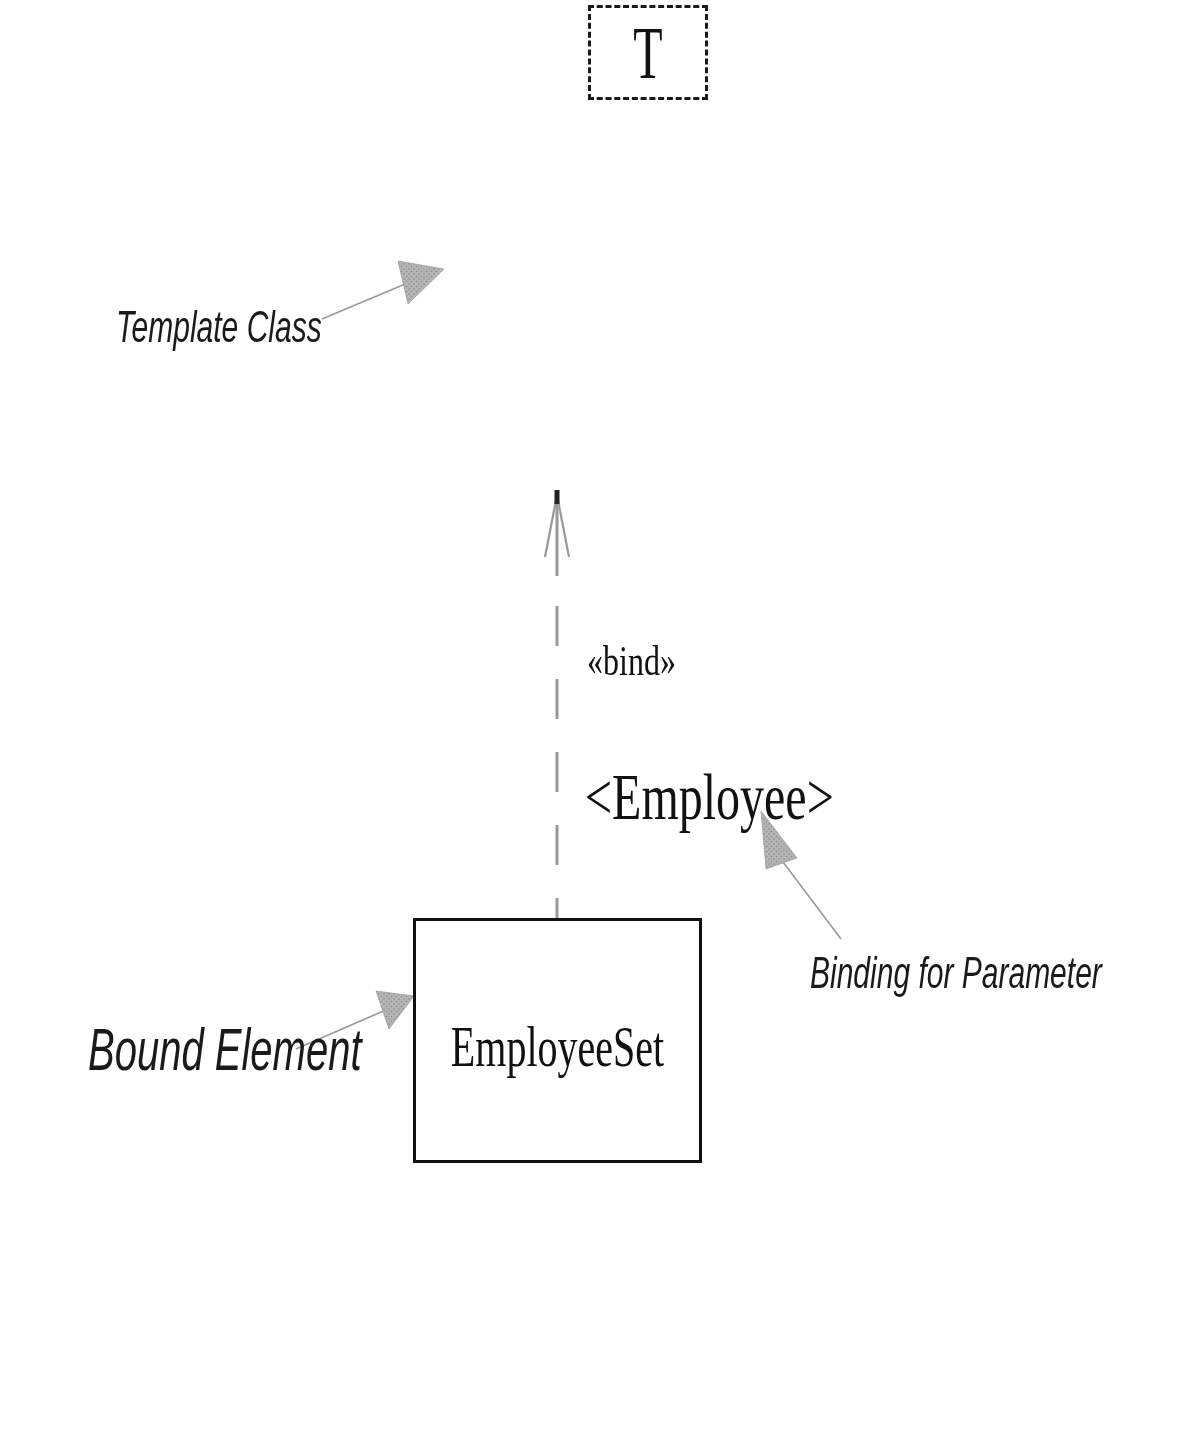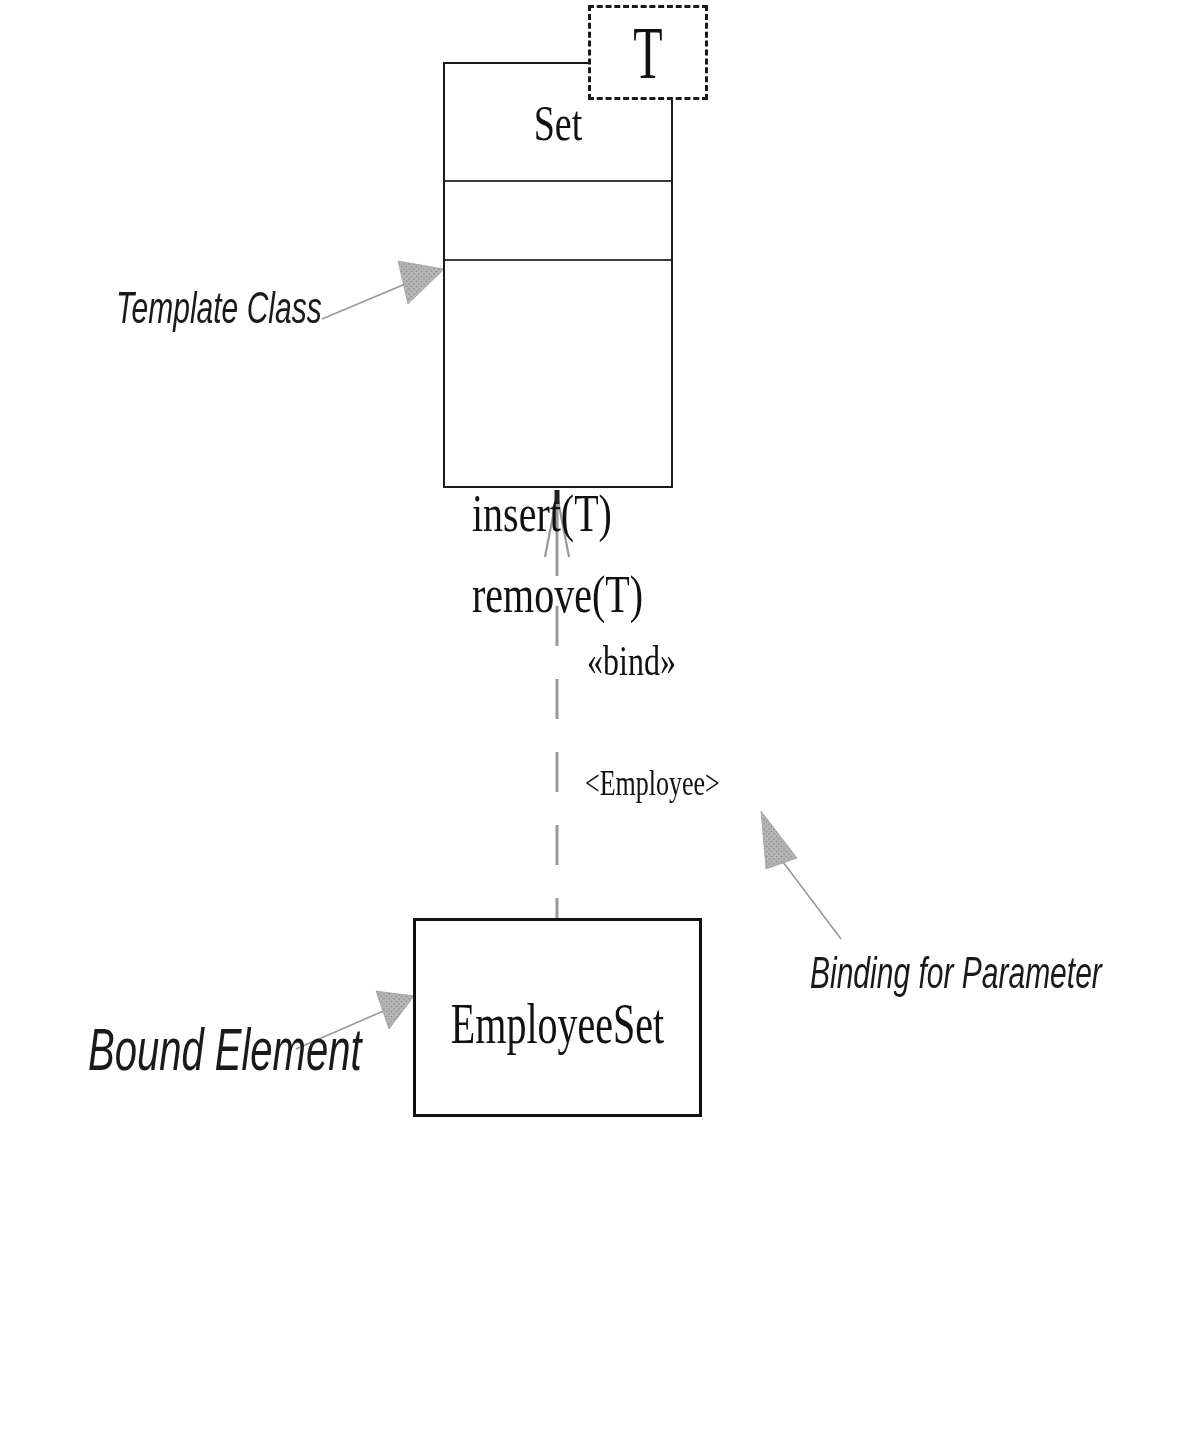--- a/index.html
+++ b/index.html
@@ -31,33 +31,33 @@
   
   .param-box {
     position:absolute; left:588px; top:5px; width:120px; height:95px;
     background:#ffffff; border:3px dashed #1a1a1a; box-sizing:border-box;
     display:flex; align-items:center; justify-content:center; z-index:3;
   }
   .param-text { font-size:48px; transform:scaleY(1.55); }
 
   
   .emp-box {
-    position:absolute; left:413px; top:918px; width:289px; height:199px;
+    position:absolute; left:413px; top:918px; width:289px; height:245px;
     border:3px solid #111111; background:#ffffff; box-sizing:border-box;
     display:flex; align-items:center; justify-content:center; padding-top:14px; z-index:2;
   }
   .emp-text { font-size:40px; transform:scaleY(1.4); }
 
   
   .label { position:absolute; z-index:4; }
   .bind-label     { left:587px; top:642px; font-size:32px; }
   .bind-label .stretch     { transform:scaleY(1.35); }
-  .employee-label { left:585px; top:769px; font-size:26px; }
+  .employee-label { left:585px; top:769px; font-size:48px; }
   .employee-label .stretch { transform:scaleY(1.35); }
-  .tc-label  { left:116px; top:291px;  font-size:30px; }
+  .tc-label  { left:116px; top:310px;  font-size:30px; }
   .be-label  { left:88px;  top:1027px; font-size:40px; }
   .bp-label  { left:810px; top:956px;  font-size:30px;text-align:center; }
   .tc-label .stretch, .be-label .stretch, .bp-label .stretch { transform:scaleY(1.5); }
 </style>
 </head>
 <body>
 
 <div class="canvas">
 
   <svg class="overlay" viewBox="0 0 1184 1442" xmlns="http://www.w3.org/2000/svg">
@@ -86,30 +86,20 @@
       <line x1="296" y1="1049" x2="388" y2="1009" stroke="#999999" stroke-width="1.6"></line>
       <polygon points="376,991 414,996 389,1029" fill="url(#stipple)" stroke="#8f8f8f" stroke-width="0.6"></polygon>
     </g>
 
     <g>
       <line x1="841" y1="939" x2="783" y2="862" stroke="#999999" stroke-width="1.6"></line>
       <polygon points="761,811 797,858 766,869" fill="url(#stipple)" stroke="#8f8f8f" stroke-width="0.6"></polygon>
     </g>
   </svg>
 
-  <div class="set-box">
-    <div class="comp-name">
-      <span class="stretch serif name-text">Set</span>
-    </div>
-    <div class="comp-attrs"></div>
-    <div class="comp-ops">
-      <span class="stretch serif op-text op-1">insert(T)</span>
-      <span class="stretch serif op-text op-2">remove(T)</span>
-    </div>
-  </div>
 
   <div class="param-box">
     <span class="stretch serif param-text">T</span>
   </div>
 
   <div class="emp-box">
     <span class="stretch serif emp-text">EmployeeSet</span>
   </div>
 
   <div class="label bind-label serif">

